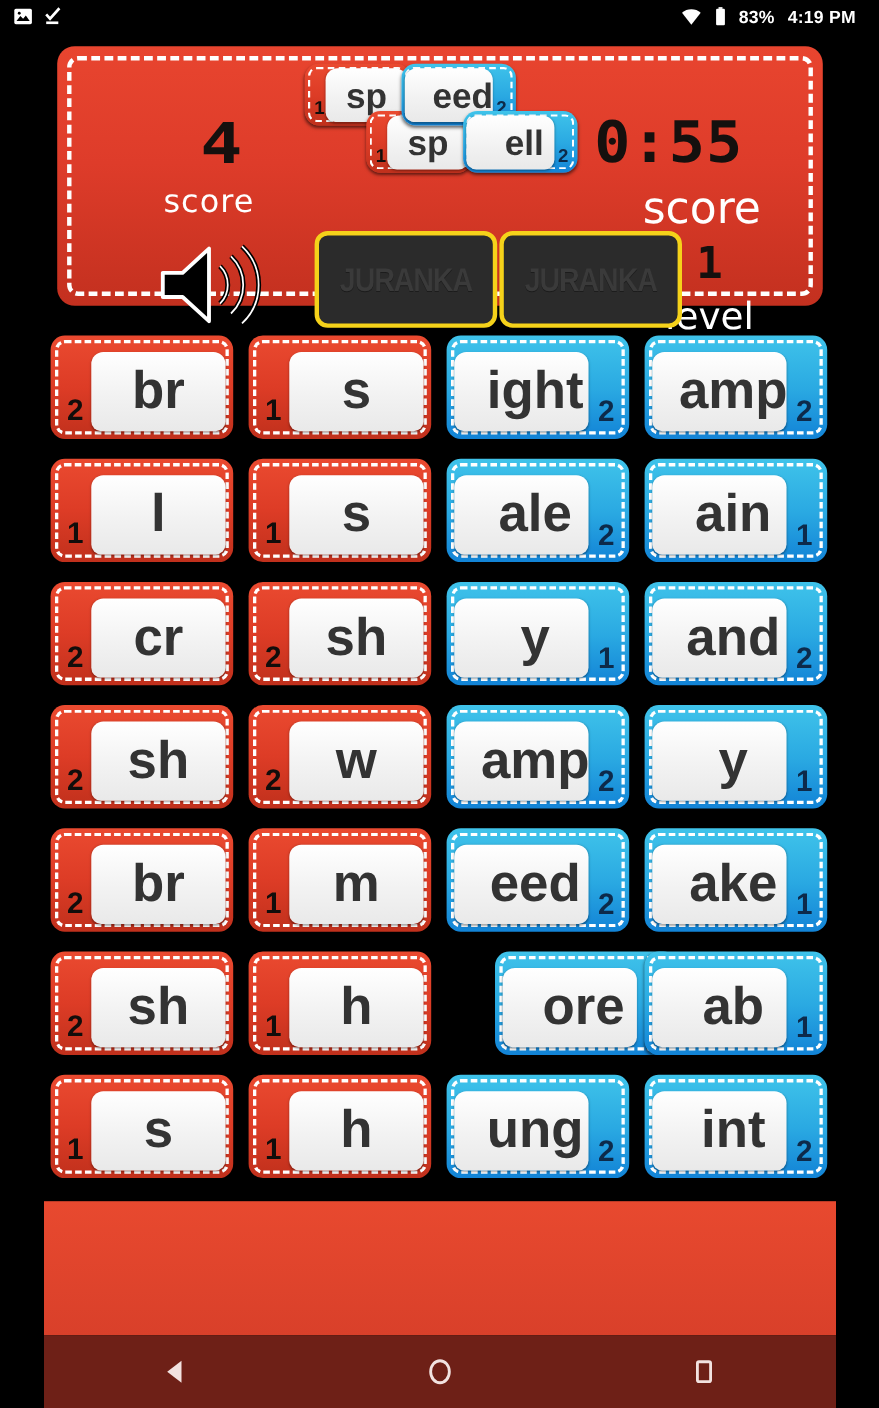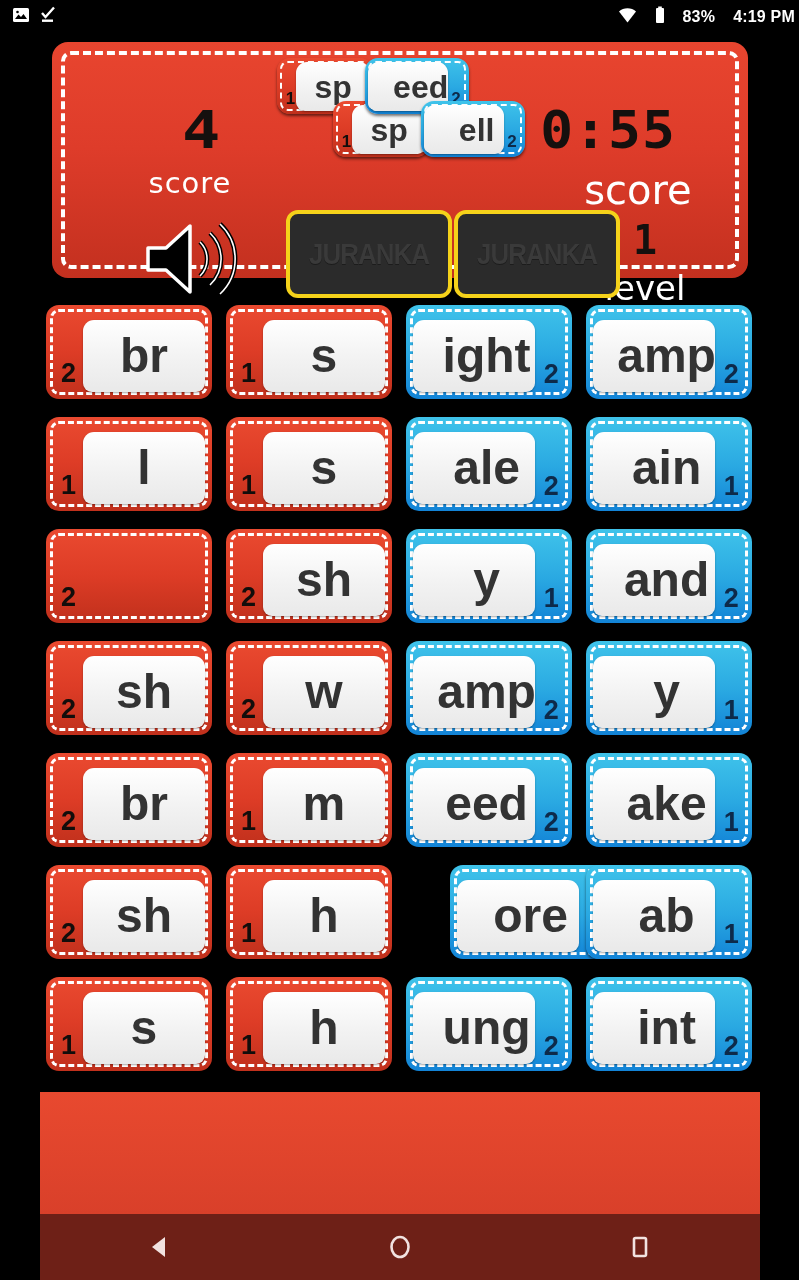--- a/index.html
+++ b/index.html
@@ -5,21 +5,21 @@
   * { margin:0; padding:0; box-sizing:border-box; }
   html,body { width:799px; height:1280px; background:#000; overflow:hidden; }
   body { font-family:"Liberation Sans", sans-serif; }
 
   
   #statusbar{
     position:absolute; left:0; top:0; width:799px; height:34px;
     background:#000; color:#fff; display:flex; align-items:center;
   }
   #statusbar .left{ display:flex; align-items:center; gap:9px; padding-left:12px; }
-  #statusbar .right{ margin-left:auto; display:flex; align-items:center; gap:18px; padding-right:4px; }
+  #statusbar .right{ margin-left:auto; display:flex; align-items:center; gap:12px; padding-right:21px; }
   #statusbar .sb-txt{ font-size:16px; font-weight:bold; letter-spacing:.2px; }
   .ic{ display:inline-block; }
 
   
   #header-panel{
     position:absolute; left:52px; top:42px; width:696px; height:236px;
     border-radius:16px;
     background:linear-gradient(180deg,#e8452f 0%, #de3c2a 45%, #c3301f 100%);
     box-shadow:0 2px 4px rgba(0,0,0,.6);
   }
@@ -281,20 +281,23 @@
     </div>
     <div class="tile blue grid-tile" style="left: 586px; top: 417px;">
       <div class="dash"></div>
       <div class="card">
         <span>ain</span>
       </div>
       <div class="badge">1</div>
     </div>
     <div class="tile red grid-tile" style="left: 46px; top: 529px;">
       <div class="dash"></div>
+      <div class="card">
+        <span>cr</span>
+      </div>
       <div class="badge">2</div>
     </div>
     <div class="tile red grid-tile" style="left: 226px; top: 529px;">
       <div class="dash"></div>
       <div class="card">
         <span>sh</span>
       </div>
       <div class="badge">2</div>
     </div>
     <div class="tile blue grid-tile" style="left: 406px; top: 529px;">

